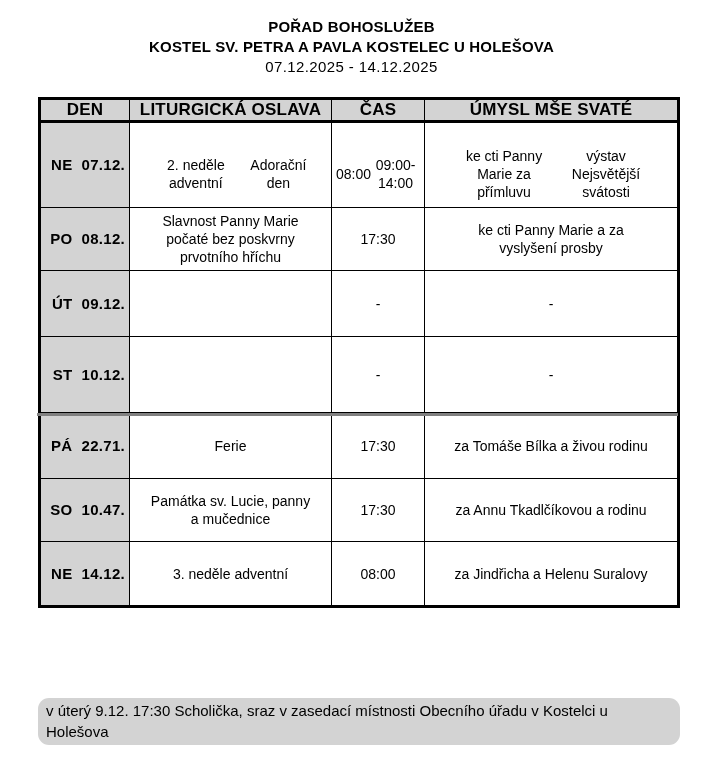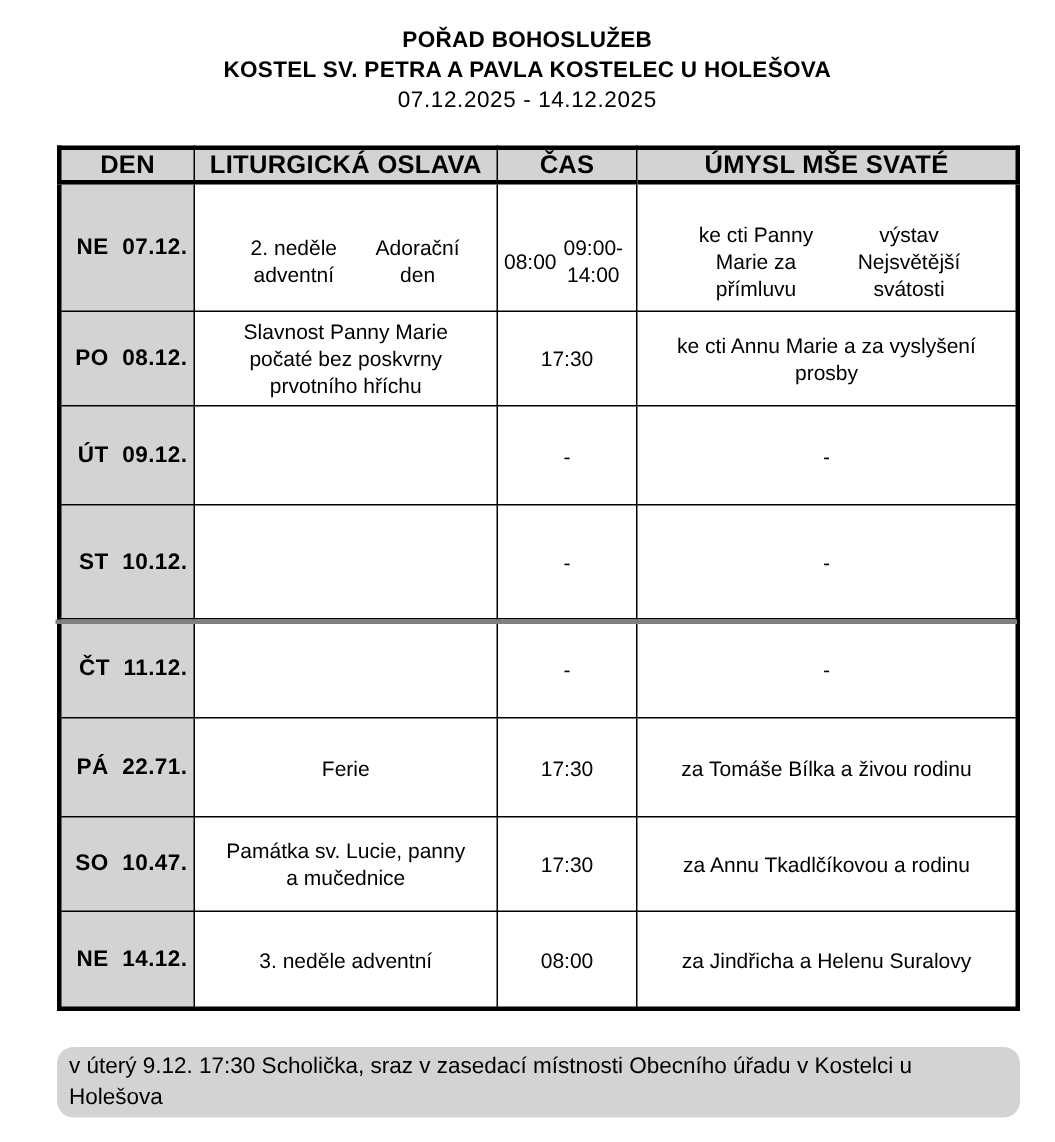--- a/index.html
+++ b/index.html
@@ -120,49 +120,41 @@
           </div>
         </td>
       </tr>
 
       <tr style="height:63px;">
         <td class="day-cell">
           <span class="day">PO</span><span class="date">08.12.</span>
         </td>
         <td class="celebration">Slavnost Panny Marie počaté bez poskvrny prvotního hříchu</td>
         <td class="time">17:30</td>
-        <td class="intention">ke cti Annu Marie a za vyslyšení prosby</td>
+        <td class="intention">ke cti Panny Marie a za vyslyšení prosby</td>
       </tr>
 
       <tr style="height:66px;">
         <td class="day-cell">
           <span class="day">ÚT</span><span class="date">09.12.</span>
         </td>
         <td class="celebration"></td>
         <td class="time">-</td>
         <td class="intention">-</td>
       </tr>
 
       <tr style="height:76px;">
         <td class="day-cell">
           <span class="day">ST</span><span class="date">10.12.</span>
         </td>
         <td class="celebration"></td>
         <td class="time">-</td>
         <td class="intention">-</td>
       </tr>
 
-      <tr style="height:66px;">
-        <td class="day-cell">
-          <span class="day">ČT</span><span class="date">11.12.</span>
-        </td>
-        <td class="celebration"></td>
-        <td class="time">-</td>
-        <td class="intention">-</td>
-      </tr>
 
       <tr style="height:66px;">
         <td class="day-cell">
           <span class="day">PÁ</span><span class="date">22.71.</span>
         </td>
         <td class="celebration">Ferie</td>
         <td class="time">17:30</td>
         <td class="intention">za Tomáše Bílka a živou rodinu</td>
       </tr>
 

